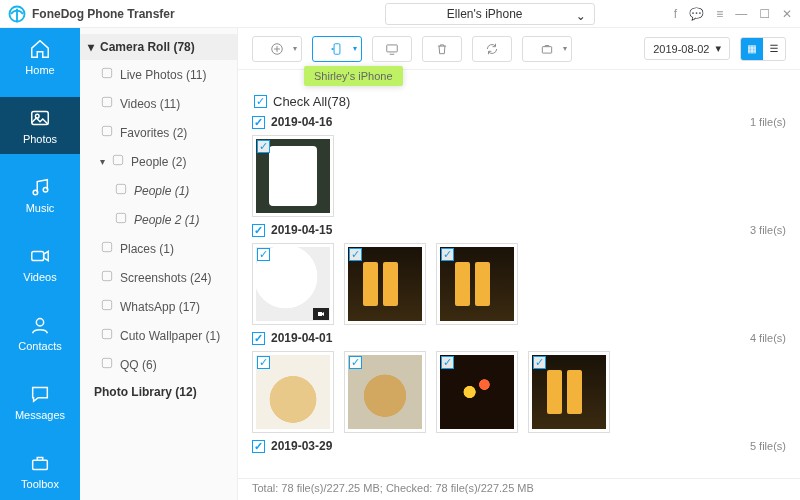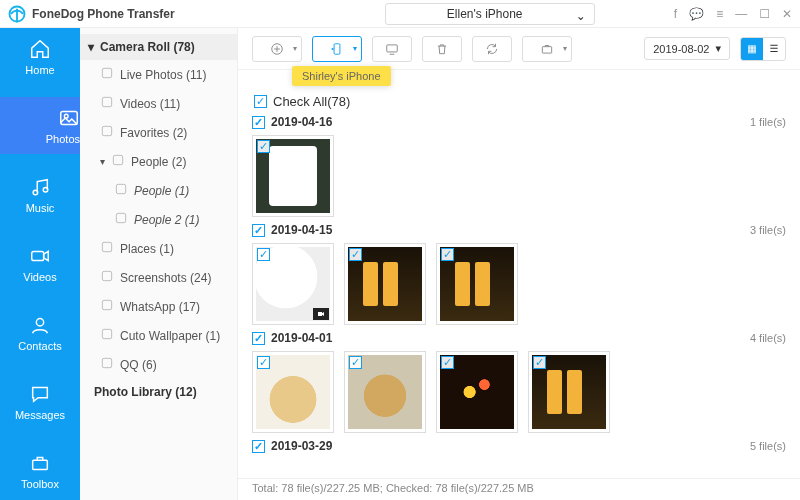--- a/index.html
+++ b/index.html
@@ -8,41 +8,41 @@
   .logo { display: flex; align-items: center; gap: 6px; font-size: 12px; color: #444; font-weight: 600; }
   .logo-icon { width: 18px; height: 18px; }
   .device-select { margin-left: 210px; border: 1px solid #ddd; border-radius: 3px; padding: 3px 36px 3px 26px; font-size: 12px; position: relative; cursor: pointer; width: 210px; text-align:center; }
   .device-select .chev { position:absolute; right:8px; top:5px; }
   .device-select .apple { position:absolute; left:8px; top:3px; }
   .win-controls { margin-left: auto; display: flex; gap: 12px; color: #999; }
   .win-controls span { cursor: pointer; }
   .body { display: flex; height: 472px; }
   .nav { width: 80px; background: #0f9ef1; display: flex; flex-direction: column; gap: 12px; }
   .nav-item { height: 58px; display: flex; flex-direction: column; align-items: center; justify-content: center; gap: 4px; color: #fff; font-size: 11px; cursor: pointer; }
-  .nav-item.active { background: #3b82f6; align-items: flex-end; }
+  .nav-item.active { background: #0c4a6e; }
   .nav-item svg { width: 22px; height: 22px; }
   .sidebar { width: 158px; background: #fafafa; border-right: 1px solid #eee; padding: 6px 0; overflow-y: auto; }
   .sb-row { display:flex; align-items:center; gap:6px; padding: 6px 10px 6px 8px; cursor:pointer; color:#555; font-size:12px; white-space:nowrap; }
   .sb-row.header { font-weight:700; color:#333; background:#efefef; }
   .sb-row.bold { font-weight:700; color:#333; padding-left: 14px; }
   .sb-row.sub { padding-left: 20px; align-items: center; }
   .sb-row.sub2 { padding-left: 34px; font-style: italic; }
   .sb-ic { width:14px; height:14px; opacity:.6; }
   .main { flex:1; display:flex; flex-direction:column; position:relative; overflow:hidden;}
   .toolbar { height:42px; display:flex; align-items:center; gap:10px; padding:0 14px; border-bottom:1px solid #f0f0f0; }
   .tb-btn { width:40px; height:26px; border:1px solid #ddd; border-radius:3px; display:flex; align-items:center; justify-content:center; cursor:pointer; color:#888; position:relative; }
   .tb-btn.wide { width:50px; }
   .tb-btn.active { border-color:#0f9ef1; color:#0f9ef1; }
   .tb-btn .chev-sm { position:absolute; right:4px; font-size:8px; }
   .tb-sep { flex:1; }
   .date-pick { border:1px solid #ddd; border-radius:3px; padding:4px 8px; font-size:11px; cursor:pointer; display:flex; align-items:center; gap:6px; }
   .view-toggle { display:flex; border:1px solid #ddd; border-radius:3px; overflow:hidden; }
   .view-toggle span { width:22px; height:22px; display:flex; align-items:center; justify-content:center; font-size:10px; cursor:pointer;}
   .view-toggle span.active { background:#0f9ef1; color:#fff; }
-  .tooltip { position:absolute; top:38px; left:54px; font-size:11px; color:#666; background:#fde047; padding:4px 10px; border-radius:2px; box-shadow:0 1px 6px rgba(0,0,0,.15); z-index:10; }
+  .tooltip { position:absolute; top:38px; left:66px; font-size:11px; color:#666; background:#bef264; padding:4px 10px; border-radius:2px; box-shadow:0 1px 6px rgba(0,0,0,.15); z-index:10; }
   .content { flex:1; overflow-y:auto; padding:4px 14px 0 14px; }
   .checkall { display:flex; align-items:center; gap:6px; font-size:13px; margin-bottom:6px; margin-left:2px; margin-top:20px;}
   .chk { width:13px; height:13px; border:1px solid #0f9ef1; display:inline-flex; align-items:center; justify-content:center; color:#0f9ef1; font-size:11px; line-height:1; }
   .group-head { display:flex; align-items:center; gap:6px; font-weight:700; font-size:12px; margin:6px 0; }
   .group-head .count { margin-left:auto; font-weight:400; color:#888; font-size:11px; }
   .thumbs { display:flex; gap:10px; flex-wrap:wrap; margin-bottom:6px; }
   .thumb { width:82px; height:82px; border:1px solid #ddd; padding:3px; position:relative; }
   .thumb .chk { position:absolute; top:4px; left:4px; background:rgba(255,255,255,.9); z-index:2; }
   .thumb .img { width:100%; height:100%; }
   .thumb .vid { position:absolute; bottom:4px; right:4px; width:16px; height:12px; background:#222; display:flex; align-items:center; justify-content:center; }

